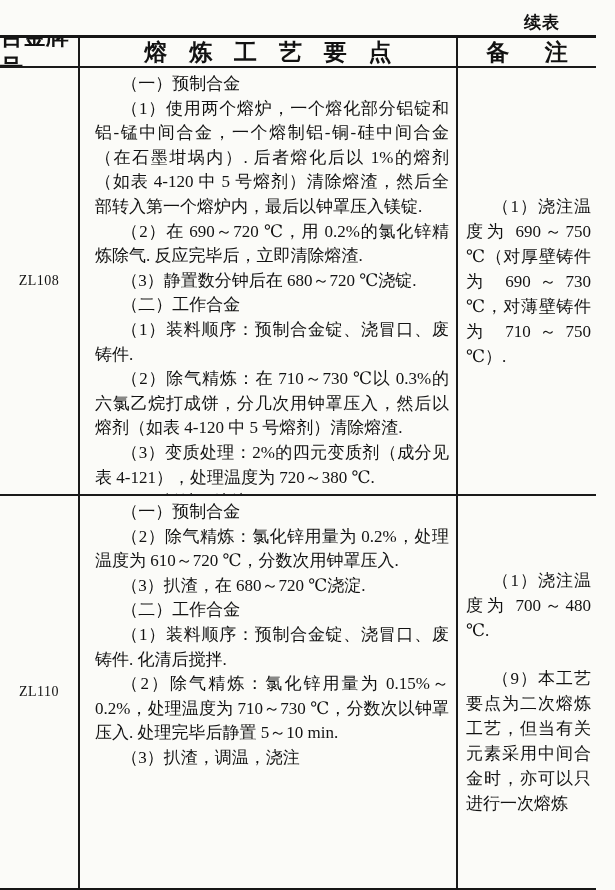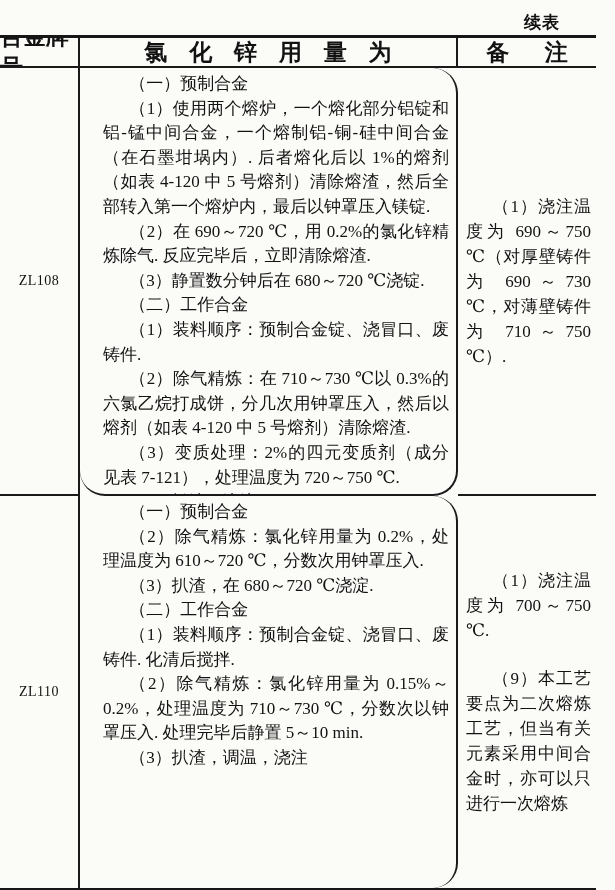--- a/index.html
+++ b/index.html
@@ -54,23 +54,22 @@
   .alloy {
     display: flex;
     align-items: center;
     justify-content: center;
     font-size: 14px;
     letter-spacing: 0.5px;
   }
   .proc {
     font-size: 17px;
     line-height: 24.6px;
-    padding: 4px 7px 0 23px;
+    padding: 4px 7px 0 15px;
     text-align: justify;
-    border-radius: 25px;
   }
   .proc p, .rem p {
     margin: 0;
     text-indent: 1.55em;
   }
   .rem {
     display: flex;
     flex-direction: column;
     justify-content: center;
     font-size: 17px;
@@ -86,51 +85,51 @@
 <div class="page">
 
   <div class="continued">续表</div>
 
   <div class="tbl">
 
     <div class="cell head vline hline">
       <span>合金牌号</span>
     </div>
     <div class="cell head vline hline">
-      <span class="sp-wide">氯化锌用量为</span>
+      <span class="sp-wide">熔炼工艺要点</span>
     </div>
     <div class="cell head hline">
       <span class="sp-note">备注</span>
     </div>
 
     <div class="cell alloy vline hline">ZL108</div>
     <div class="cell proc vline hline">
         <p>（一）预制合金</p>
         <p>（1）使用两个熔炉，一个熔化部分铝锭和铝-锰中间合金，一个熔制铝-铜-硅中间合金（在石墨坩埚内）. 后者熔化后以 1%的熔剂（如表 4-120 中 5 号熔剂）清除熔渣，然后全部转入第一个熔炉内，最后以钟罩压入镁锭.</p>
         <p>（2）在 690～720 ℃，用 0.2%的氯化锌精炼除气. 反应完毕后，立即清除熔渣.</p>
         <p>（3）静置数分钟后在 680～720 ℃浇锭.</p>
         <p>（二）工作合金</p>
         <p>（1）装料顺序：预制合金锭、浇冒口、废铸件.</p>
         <p>（2）除气精炼：在 710～730 ℃以 0.3%的六氯乙烷打成饼，分几次用钟罩压入，然后以熔剂（如表 4-120 中 5 号熔剂）清除熔渣.</p>
-        <p>（3）变质处理：2%的四元变质剂（成分见表 7-121），处理温度为 720～750 ℃.</p>
+        <p>（3）变质处理：2%的四元变质剂（成分见表 4-121），处理温度为 720～380 ℃.</p>
         <p>（4）扒渣，浇注</p>
       </div>
     <div class="cell rem hline">
         <p>（1）浇注温度为 690～750 ℃（对厚壁铸件为 690～730 ℃，对薄壁铸件为 710～750 ℃）.</p>
       </div>
 
     <div class="cell alloy vline">ZL110</div>
     <div class="cell proc vline">
         <p>（一）预制合金</p>
         <p>（2）除气精炼：氯化锌用量为 0.2%，处理温度为 610～720 ℃，分数次用钟罩压入.</p>
         <p>（3）扒渣，在 680～720 ℃浇淀.</p>
         <p>（二）工作合金</p>
         <p>（1）装料顺序：预制合金锭、浇冒口、废铸件. 化清后搅拌.</p>
         <p>（2）除气精炼：氯化锌用量为 0.15%～0.2%，处理温度为 710～730 ℃，分数次以钟罩压入. 处理完毕后静置 5～10 min.</p>
         <p>（3）扒渣，调温，浇注</p>
       </div>
     <div class="cell rem">
-        <p>（1）浇注温度为 700～750 ℃.</p>
+        <p>（1）浇注温度为 700～480 ℃.</p>
         <p>（9）本工艺要点为二次熔炼工艺，但当有关元素采用中间合金时，亦可以只进行一次熔炼</p>
       </div>
 
   </div>
 </div>
 
 </body></html>

